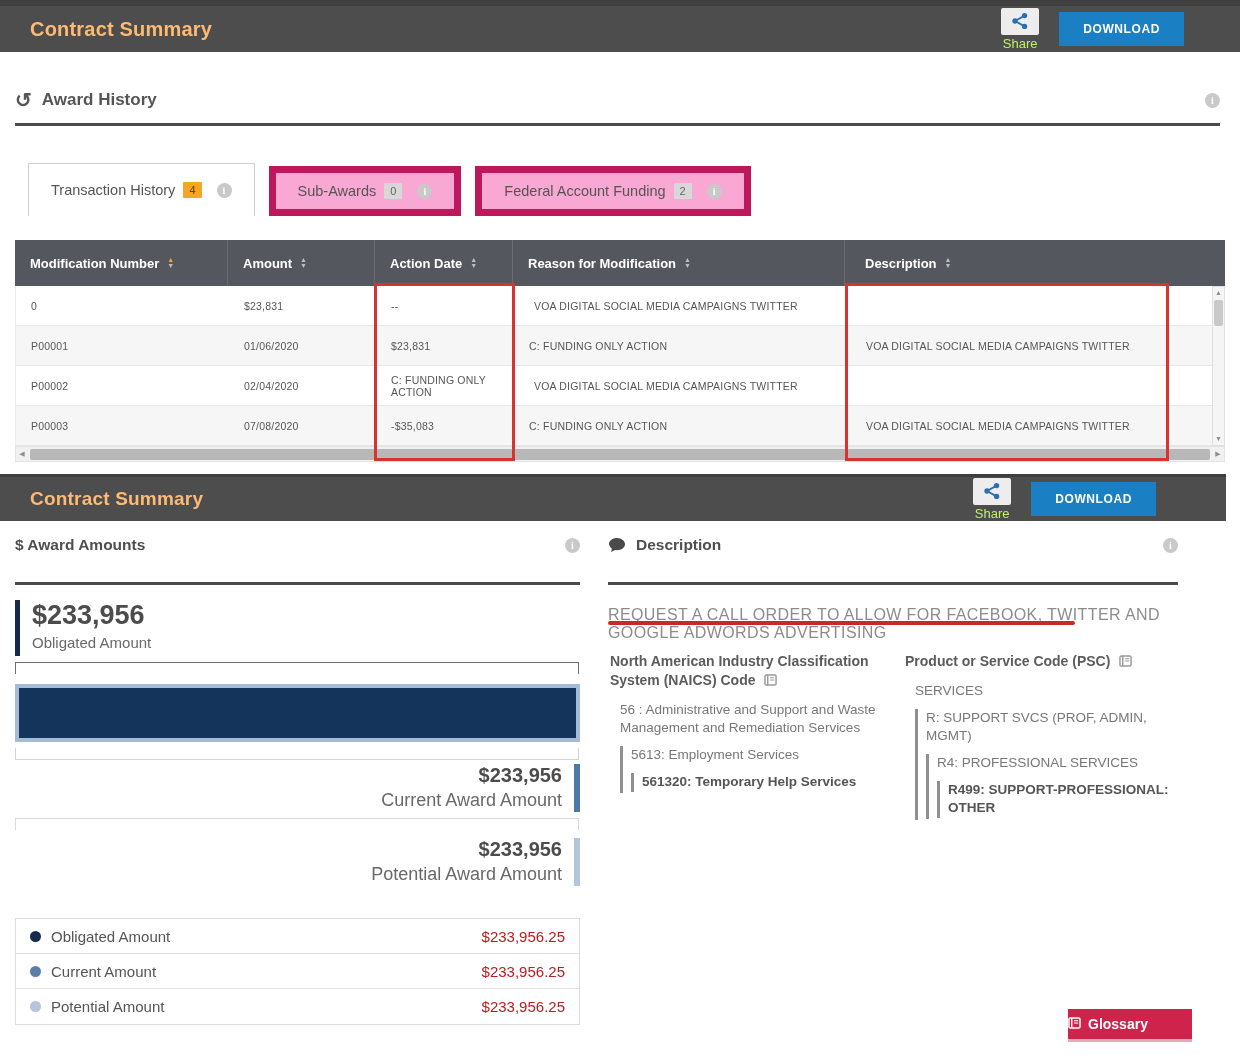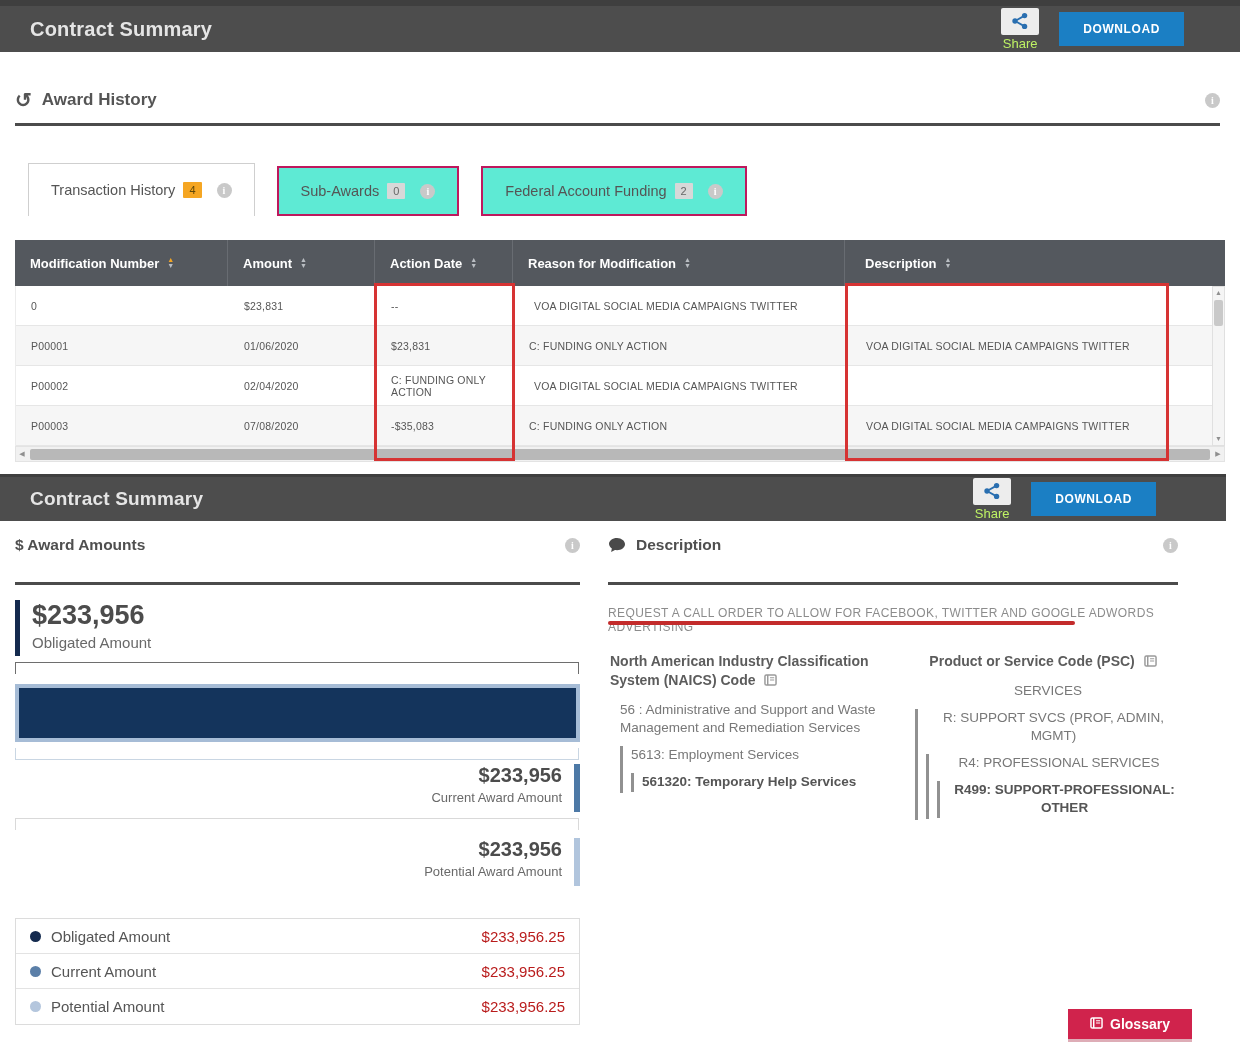--- a/index.html
+++ b/index.html
@@ -6,21 +6,21 @@
   html,body { background:#fff; }
   .page {
     position: relative; width: 1240px; height: 1058px; background:#fff;
     font-family: "Liberation Sans", sans-serif; overflow: hidden; color:#4a4a4a;
   }
 
   
   .appbar { position:absolute; left:0; background:#4d4d4d; display:flex; align-items:center; border-top:6px solid #3f3f3f; }
   .appbar.first { top:0; width:1240px; height:52px; }
   .appbar.second { top:474px; width:1226px; height:47px; border-top-width:3px; }
-  .appbar-title { color:#e5e5e5; font-weight:bold; margin-left:30px; letter-spacing:.2px; }
+  .appbar-title { color:#fdba74; font-weight:bold; margin-left:30px; letter-spacing:.2px; }
   .appbar.first .appbar-title { font-size:20px; }
   .appbar.second .appbar-title { font-size:19px; }
   .appbar-spacer { flex:1; }
   .share-wrap { display:flex; flex-direction:column; align-items:center; margin-right:20px; cursor:pointer; }
   .share-box { width:38px; height:27px; background:#ededed; border-radius:2px; display:flex; align-items:center; justify-content:center; }
   .share-label { color:#bef264; font-size:13px; margin-top:1px; }
   .btn-download { background:#1b7fc4; color:#fff; border:none; font-family:inherit;
     font-size:12px; font-weight:bold; letter-spacing:.6px; padding:10px 24px; cursor:pointer; }
   .appbar.first .btn-download { margin-right:56px; }
   .appbar.second .btn-download { margin-right:70px; }
@@ -31,21 +31,21 @@
   .sec-head-title { font-size:17px; font-weight:bold; color:#555; margin-left:10px; }
   .history-glyph { font-size:20px; color:#555; font-weight:bold; line-height:18px; }
   .info-dot { width:15px; height:15px; border-radius:50%; background:#c9c9c9; color:#fff;
     font-family:"Liberation Serif", serif; font-size:10px; font-weight:bold; line-height:15px;
     text-align:center; margin-left:auto; cursor:pointer; flex:none; }
   .info-dot.inline { margin-left:7px; }
 
   
   .tabs { position:absolute; top:163px; left:28px; display:flex; align-items:flex-end; }
   .tab { display:flex; align-items:center; gap:8px; padding:0 22px; height:50px;
-    background:#5eead4; border:2px solid #be185d; margin-left:22px; font-size:14.5px; color:#555; cursor:pointer; }
+    background:#f9a8d4; border:7px solid #be185d; margin-left:14px; font-size:14.5px; color:#555; cursor:pointer; }
   .tab.active { background:#fff; border:1px solid #cfcfcf; border-bottom:none; height:53px; margin-left:0; }
   .badge { font-size:11px; padding:2px 6px; background:#d8d8d8; color:#666; border-radius:1px; }
   .badge.amber { background:#f5a623; color:#5d4709; }
 
   
   .tbl-head { position:absolute; top:240px; left:15px; width:1210px; height:46px;
     display:grid; grid-template-columns:213px 147px 138px 332px 1fr; background:#54585e; }
   .th { display:flex; align-items:center; padding-left:15px; color:#fff; font-size:13px;
     font-weight:bold; border-right:1px solid #686c72; cursor:pointer; }
   .th:last-child { border-right:none; padding-left:20px; }
@@ -91,47 +91,47 @@
   .bracket.top1 { top:662px; border-top:1px solid #6e6e6e; border-left:1px solid #6e6e6e; border-right:1px solid #6e6e6e; }
   .bracket.bot1 { top:748px; border-bottom:1px solid #c9d6e3; border-left:1px solid #c9d6e3; border-right:1px solid #c9d6e3; }
   .bracket.top2 { top:818px; border-top:1px solid #d9d9d9; border-left:1px solid #d9d9d9; border-right:1px solid #d9d9d9; }
   .bigbar { position:absolute; top:684px; left:15px; width:565px; height:58px;
     background:#14345c; border:4px solid #a6bcd6; }
   .amt-row { position:absolute; left:15px; width:565px; display:flex; justify-content:flex-end; }
   .amt-row.current { top:764px; }
   .amt-row.potential { top:838px; }
   .amt-text { text-align:right; padding-right:12px; }
   .md-val { font-size:20px; font-weight:bold; color:#4c4c4c; }
-  .md-lab { font-size:13px; color:#696969; margin-top:3px; }
+  .md-lab { font-size:18px; color:#696969; margin-top:3px; }
   .vbar { width:6px; height:48px; }
 
   
   .legend { position:absolute; top:918px; left:15px; width:565px; border:1px solid #dcdcdc; }
   .legend-row { display:flex; align-items:center; height:35px; padding:0 14px;
     border-bottom:1px solid #e3e3e3; font-size:15px; color:#555; }
   .legend-row:last-child { border-bottom:none; }
   .dot { width:11px; height:11px; border-radius:50%; margin-right:10px; flex:none; }
   .legend-val { margin-left:auto; color:#b91c1c; }
 
   
   .desc-text { position:absolute; top:606px; left:608px; width:570px;
-    font-size:12px; color:#8c8c8c; letter-spacing:.4px; }
+    font-size:16px; color:#8c8c8c; letter-spacing:.4px; }
   .code-block { position:absolute; top:652px; }
   .code-block.naics { left:610px; width:288px; }
-  .code-block.psc { left:905px; width:276px;text-align:center; }
+  .code-block.psc { left:905px; width:276px; }
   .code-heading { font-size:14px; font-weight:bold; color:#5c5c5c; line-height:19px; }
   .book-icon { display:inline-block; vertical-align:-1px; margin-left:5px; cursor:pointer; }
   .hier { margin-top:10px; margin-left:10px; font-size:13.5px; color:#787878; line-height:18px; }
   .branch { border-left:3px solid #919191; padding-left:8px; margin-top:9px; padding-bottom:1px; }
   .lvl-final { font-weight:bold; color:#555; }
 
   
   .glossary-btn { position:absolute; top:1009px; left:1068px; width:124px; height:30px;
     background:#d0234c; color:#fff; border:none; font-family:inherit; font-size:14px; font-weight:bold;
-    display:flex; align-items:center; justify-content:center; gap:7px; cursor:pointer;
+    display:flex; align-items:center; justify-content:flex-start; gap:7px; cursor:pointer;
     box-shadow:0 3px 0 rgba(160,20,50,.35); }
 </style>
 </head>
 <body>
 
 <div class="page">
 
   <div class="appbar first">
     <div class="appbar-title">Contract Summary</div>
     <div class="appbar-spacer"></div>

